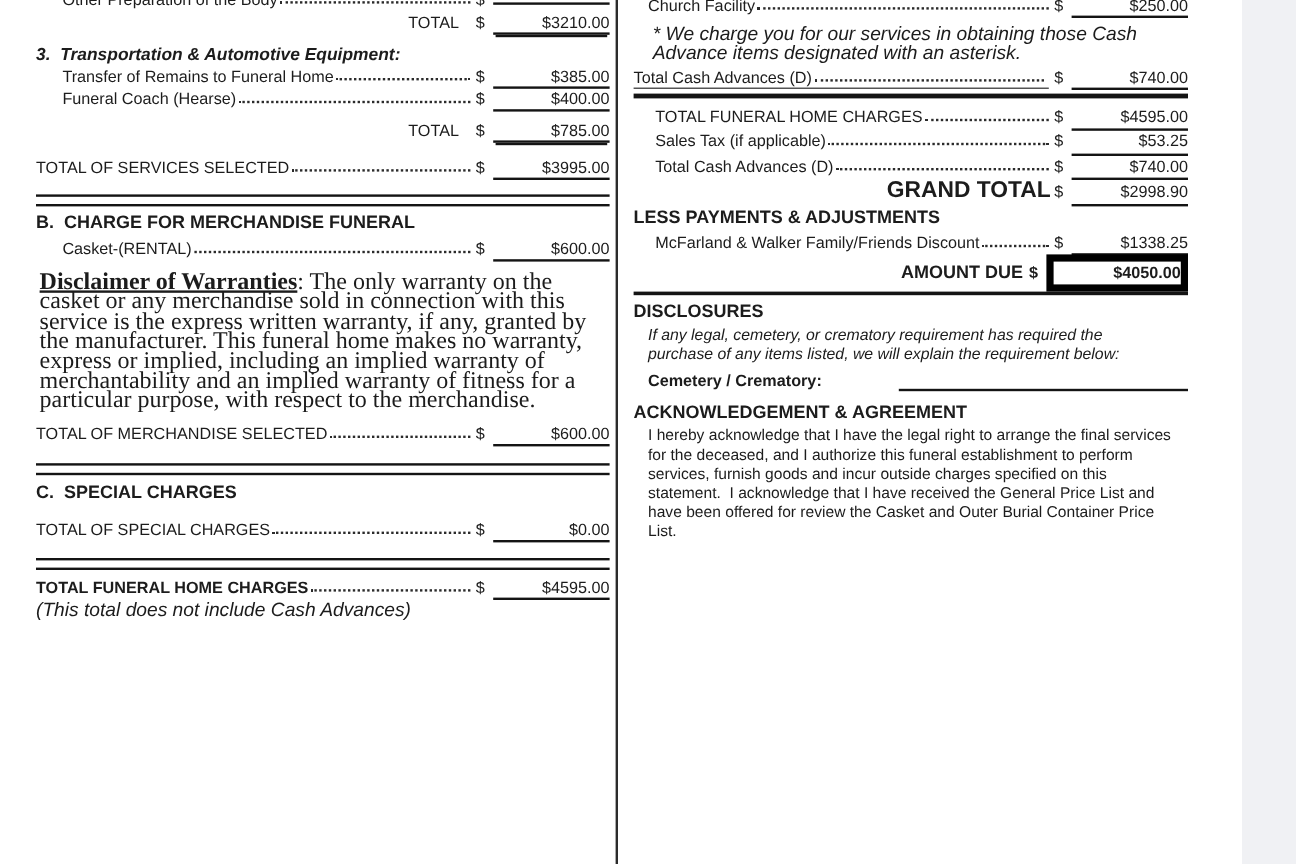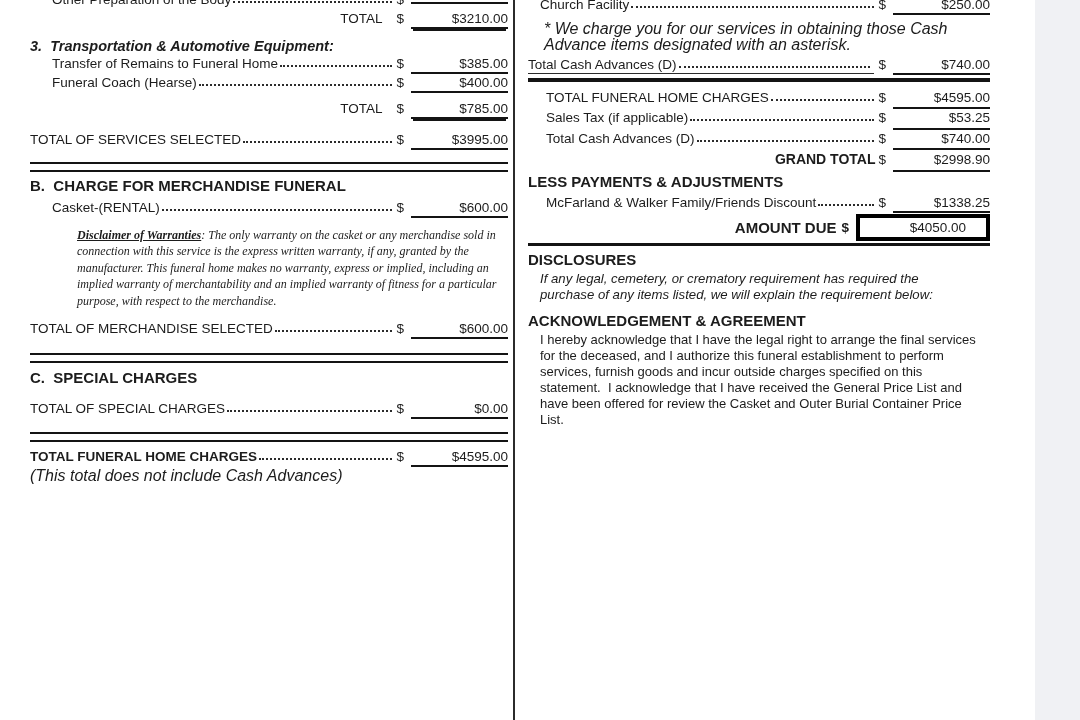--- a/index.html
+++ b/index.html
@@ -26,30 +26,30 @@
   .total-lbl { margin-right:14px; }
   .ind1 { padding-left:22px; }
   .rind  { padding-left:18px; }
   .rind2 { padding-left:12px; }
 
   .h-sec { font-weight:bold; font-size:15px; line-height:17px; white-space:pre-wrap; }
   .h-num { font-weight:bold; font-style:italic; font-size:14.5px; line-height:17px; white-space:pre-wrap; }
   .note-it { font-style:italic; font-size:16px; line-height:16px; }
   .bold { font-weight:bold; }
 
-  .serif-par { font-family:"Liberation Serif", serif; font-style:italic; font-size:12px; line-height:16.4px;margin-left:44px; }
+  .serif-par { font-family:"Liberation Serif", serif; font-size:20px; line-height:16.4px; }
   .serif-par .disc-title { font-weight:bold; text-decoration:underline; }
 
   .hr-dbl { height:6px; border-top:2px solid #141414; border-bottom:2px solid #141414; }
   .hr-thick { height:3.5px; background:#141414; }
 
   .u-wrap { flex:1 1 auto; display:flex; align-items:baseline; border-bottom:1.5px solid #2b2b2b; }
 
-  .amt-box { flex:0 0 auto; width:106px; border:4px solid #000000; text-align:right;
-             font-weight:normal; padding:1px 20px 1px 0; align-self:center; }
+  .amt-box { flex:0 0 auto; width:106px; border:6px solid #000000; text-align:right;
+             font-weight:bold; padding:1px 0 1px 0; align-self:center; }
   .fill-line { flex:1 1 auto; border-bottom:2px solid #141414; margin-left:8px; align-self:stretch; }
 
   .par { white-space:pre-wrap; font-size:13px; line-height:16px; }
 </style>
 </head>
 <body>
 
 <div class="screen">
   <div class="gray-strip"></div>
   <div class="v-divider"></div>
@@ -179,21 +179,21 @@
       <span class="val">$53.25</span>
     </div>
     <div class="row rind" style="line-height:18.5px">
       <span class="lbl">Total Cash Advances (D)</span>
       <span class="leader"></span>
       <span class="dls">$</span>
       <span class="val">$740.00</span>
     </div>
 
     <div class="row r-end" style="line-height:18.5px">
-      <span class="lbl bold" style="font-size:14px; margin-right:3px">GRAND TOTAL</span>
+      <span class="lbl bold" style="font-size:19px; margin-right:3px">GRAND TOTAL</span>
       <span class="dls">$</span>
       <span class="val">$2998.90</span>
     </div>
 
     <div class="h-sec" style="margin-top:1px">LESS PAYMENTS &amp; ADJUSTMENTS</div>
 
     <div class="row rind" style="margin-top:4px">
       <span class="lbl">McFarland &amp; Walker Family/Friends Discount</span>
       <span class="leader"></span>
       <span class="dls">$</span>
@@ -205,19 +205,23 @@
       <span class="dls bold" style="align-self:center">$</span>
       <span class="amt-box">$4050.00</span>
     </div>
 
     <div class="hr-thick" style="margin-top:4px"></div>
 
     <div class="h-sec" style="margin-top:5px">DISCLOSURES</div>
 
     <div class="note-it rind2" style="margin-top:3px; font-size:13.2px; padding-right:14px">If any legal, cemetery, or crematory requirement has required the purchase of any items listed, we will explain the requirement below:</div>
 
+    <div class="row rind2" style="margin-top:6px">
+      <span class="lbl bold">Cemetery / Crematory:</span>
+      <span class="fill-line" style="margin-left:64px"></span>
+    </div>
 
     <div class="h-sec" style="margin-top:9px">ACKNOWLEDGEMENT &amp; AGREEMENT</div>
 
     <div class="par rind2" style="margin-top:3px; padding-right:6px">I hereby acknowledge that I have the legal right to arrange the final services for the deceased, and I authorize this funeral establishment to perform services, furnish goods and incur outside charges specified on this statement.  I acknowledge that I have received the General Price List and have been offered for review the Casket and Outer Burial Container Price List.</div>
 
   </div>
 </div>
 
 </body></html>

